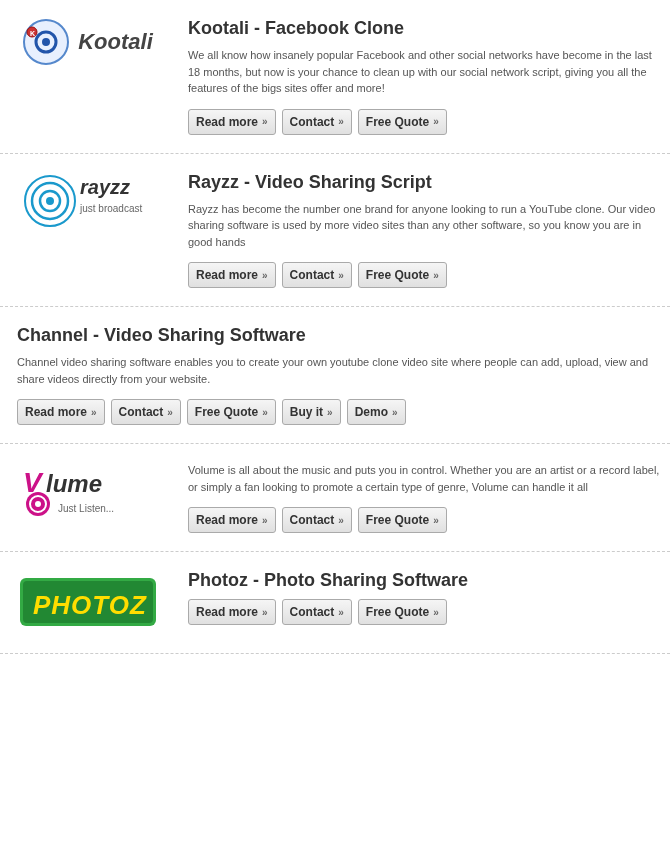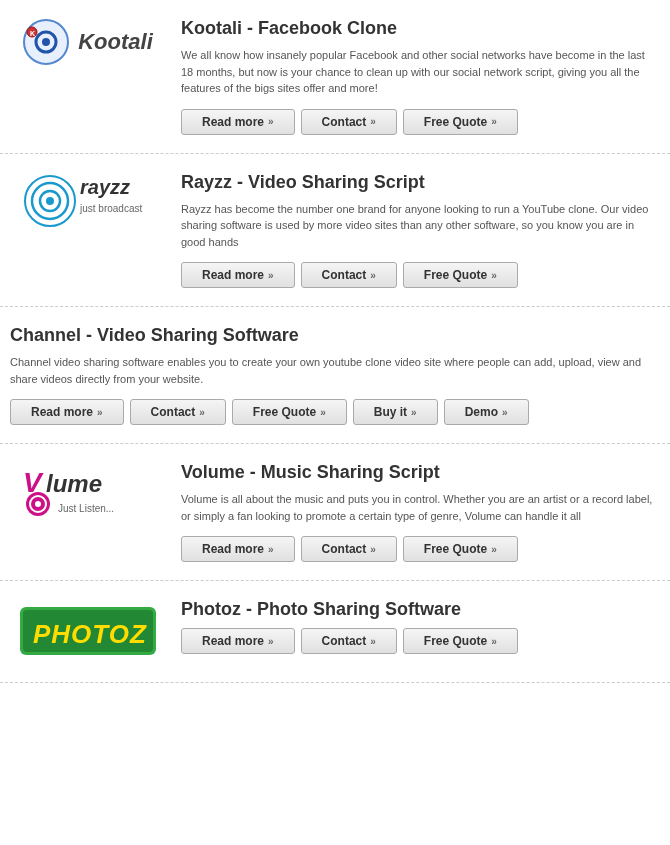--- a/index.html
+++ b/index.html
@@ -41,20 +41,21 @@
 
     .logo-kootali .k-text {
       font-size: 22px;
       font-weight: bold;
       color: #444;
       font-style: italic;
     }
 
     .product-content {
       flex: 1;
+      margin-left: 7px;
     }
 
     .product-title {
       font-size: 18px;
       font-weight: bold;
       color: #333;
       margin-bottom: 8px;
     }
 
     .product-description {
@@ -66,21 +67,21 @@
 
     .btn-group {
       display: flex;
       gap: 6px;
       flex-wrap: wrap;
     }
 
     .btn {
       display: inline-flex;
       align-items: center;
-      padding: 5px 20px;
+      padding: 5px 7px;
       font-size: 12px;
       font-weight: bold;
       color: #333;
       background: linear-gradient(to bottom, #f5f5f5, #e0e0e0);
       border: 1px solid #aaa;
       border-radius: 3px;
       cursor: pointer;
       text-decoration: none;
       gap: 4px;
     }
@@ -195,21 +196,20 @@
       <text x="5" y="30" font-size="28" font-weight="900" font-style="italic" fill="#cc1188" font-family="Arial, sans-serif">V</text>
       <text x="28" y="30" font-size="24" font-weight="700" font-style="italic" fill="#333" font-family="Arial, sans-serif">lume</text>
 
       <circle cx="20" cy="42" r="12" fill="#cc1188"></circle>
       <circle cx="20" cy="42" r="8" fill="none" stroke="white" stroke-width="2"></circle>
       <circle cx="20" cy="42" r="3" fill="white"></circle>
       <text x="40" y="50" font-size="10" fill="#666" font-family="Arial">Just Listen...</text>
     </svg>
   </div>
   <div class="product-content">
-    <div class="product-title">Volume - Music Sharing Script</div>
     <div class="product-description">Volume is all about the music and puts you in control. Whether you are an artist or a record label, or simply a fan looking to promote a certain type of genre, Volume can handle it all</div>
     <div class="btn-group">
       <button class="btn">
           <span>Read more</span> 
           <span class="arr">»</span>
         </button>
       <button class="btn">
           <span>Contact</span> 
           <span class="arr">»</span>
         </button>

